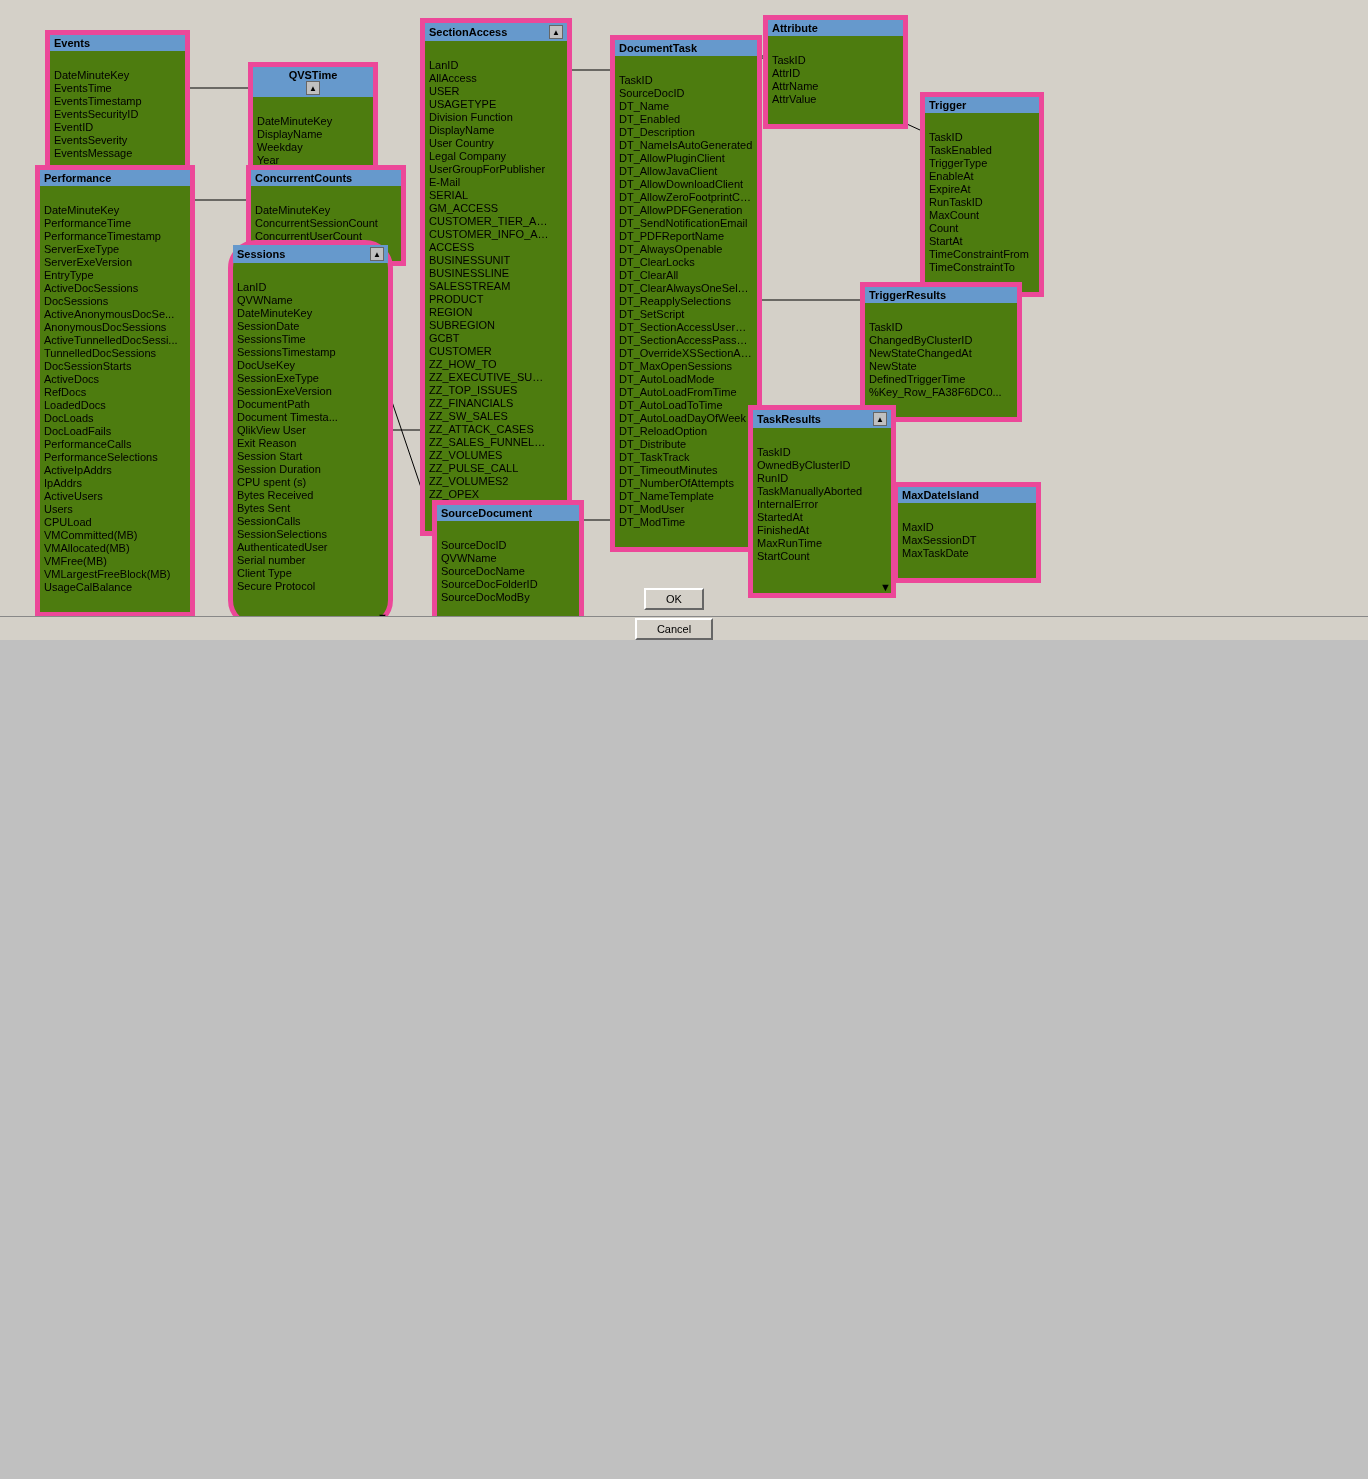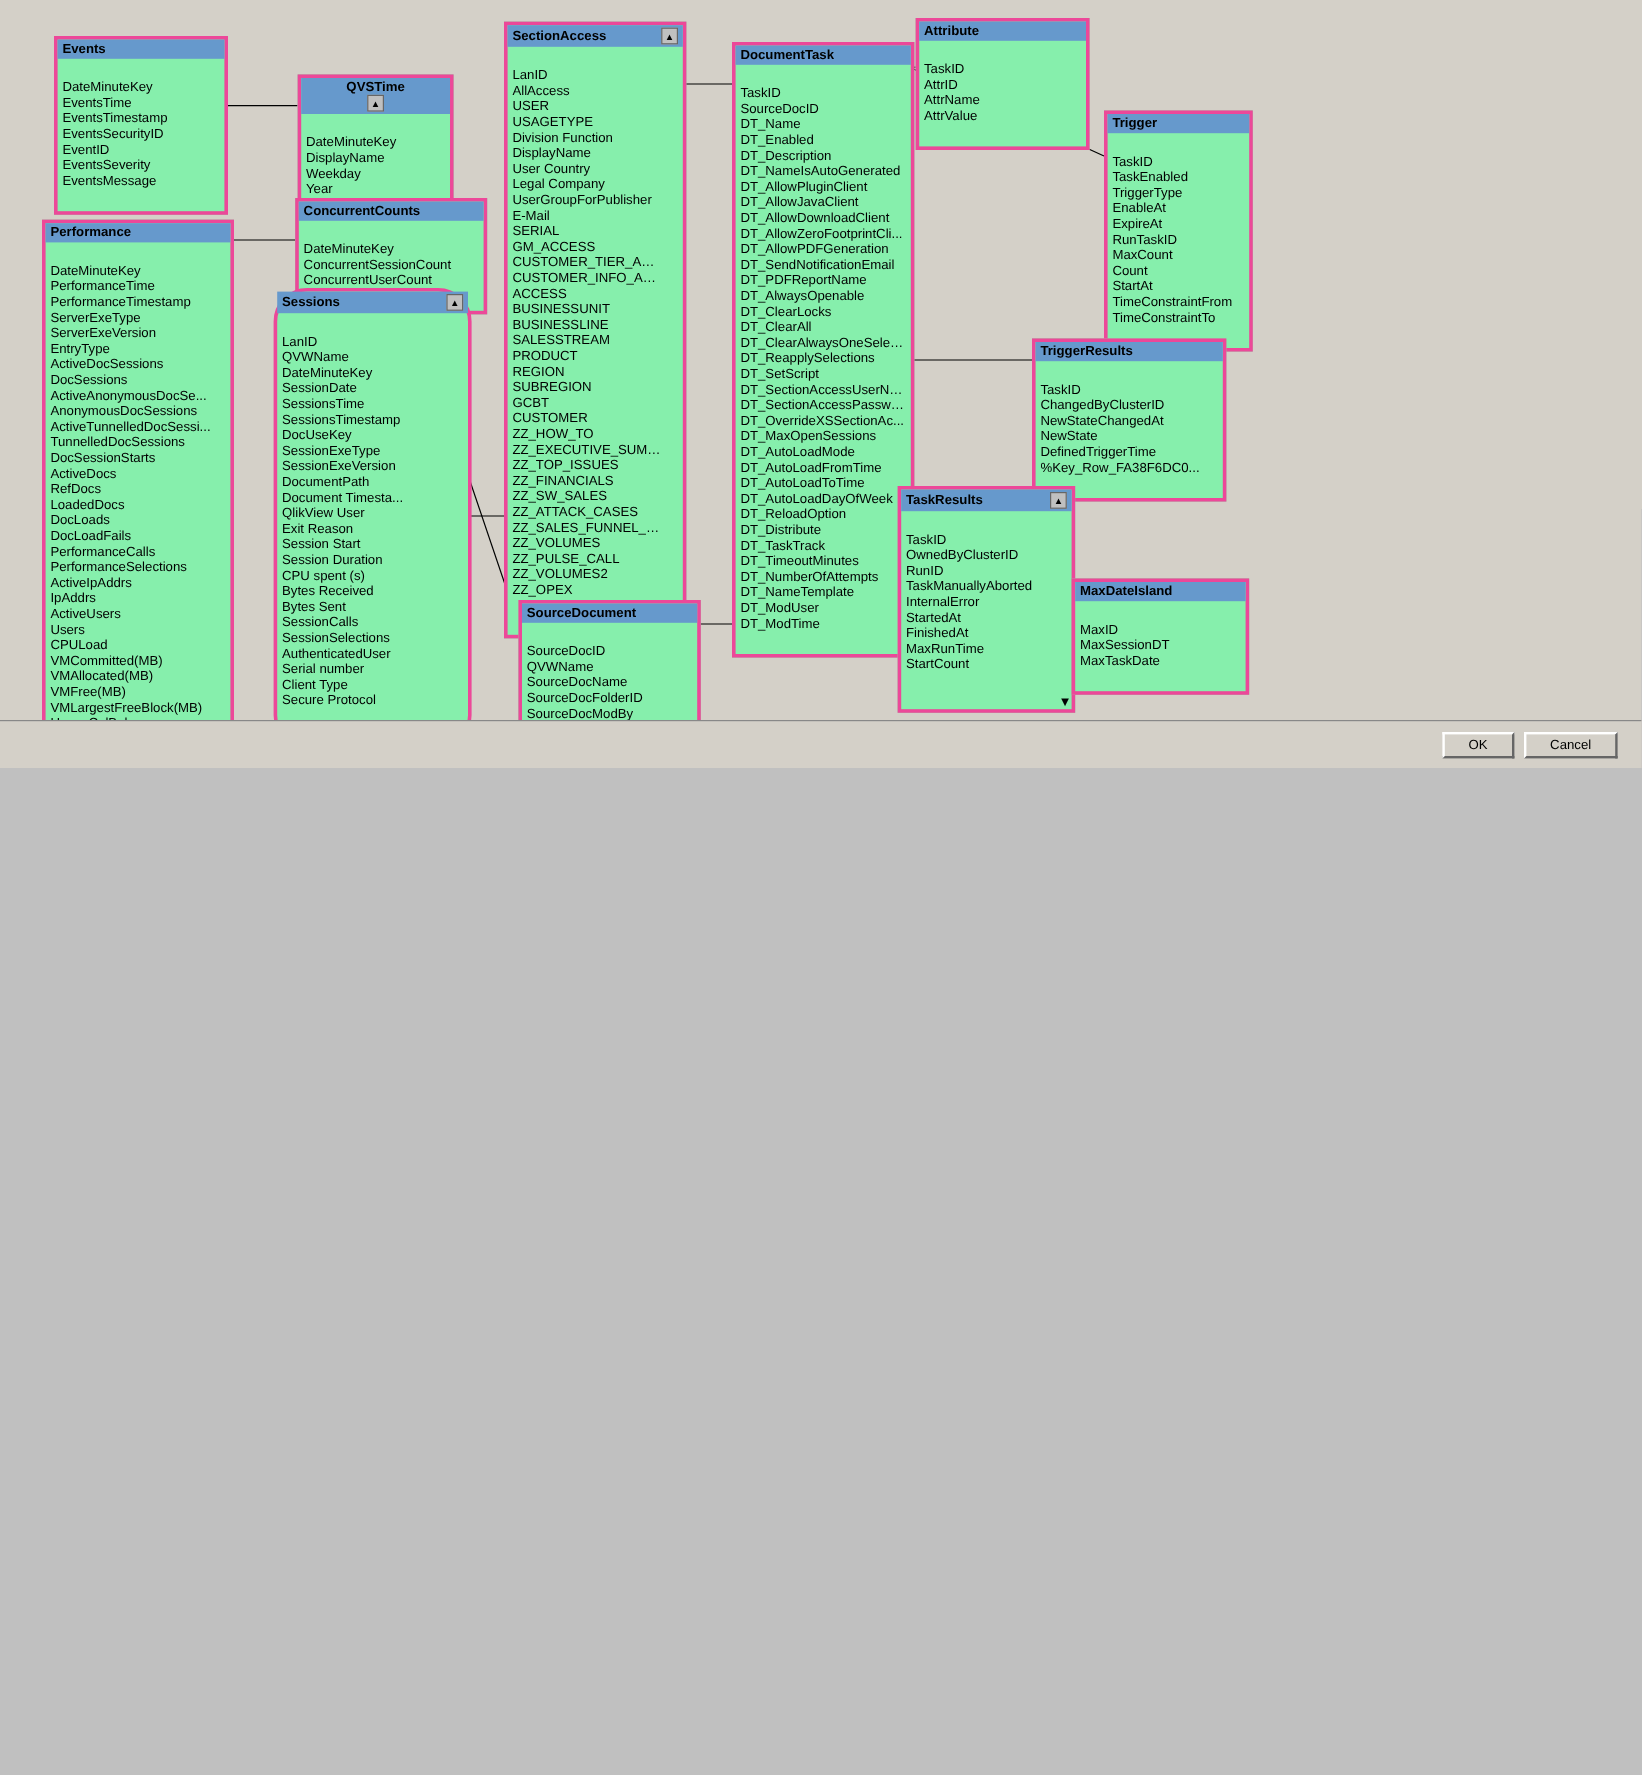--- a/index.html
+++ b/index.html
@@ -13,22 +13,22 @@
       overflow: hidden;
     }
     .canvas {
       position: relative;
       width: 1368px;
       height: 640px;
       background: #d4d0c8;
     }
     .table-box {
       position: absolute;
-      background: #86efac;
-      border: 3px solid #ec4899;
+      background: #4d7c0f;
+      border: 5px solid #ec4899;
       min-width: 120px;
     }
     .table-header {
       background: #6699cc;
       color: #000;
       font-weight: bold;
       padding: 2px 4px;
       font-size: 11px;
       display: flex;
       align-items: center;
@@ -57,28 +57,29 @@
       overflow: hidden;
       text-overflow: ellipsis;
       font-size: 11px;
       color: #000;
     }
     .bottom-bar {
       position: absolute;
       bottom: 0;
       left: 0;
       right: 0;
-      height: 40px;
+      height: 24px;
       background: #d4d0c8;
       display: flex;
       align-items: center;
       justify-content: flex-end;
       padding-right: 20px;
       gap: 8px;
       border-top: 1px solid #888;
+      flex-direction: column;
     }
     .btn {
       padding: 3px 20px;
       background: #d4d0c8;
       border: 2px solid;
       border-color: #fff #666 #666 #fff;
       font-size: 11px;
       cursor: pointer;
       min-width: 60px;
       text-align: center;
@@ -133,21 +134,21 @@
       <div class="table-row">DateMinuteKey</div>
       <div class="table-row">EventsTime</div>
       <div class="table-row">EventsTimestamp</div>
       <div class="table-row">EventsSecurityID</div>
       <div class="table-row">EventID</div>
       <div class="table-row">EventsSeverity</div>
       <div class="table-row">EventsMessage</div>
     </div>
   </div>
 
-  <div class="table-box" style="left:35px;top:165px;width:160px;margin-top:18px;">
+  <div class="table-box" style="left:35px;top:165px;width:160px;">
     <div class="table-header">
       <span>Performance</span>
     </div>
     <div class="table-body">
       <div class="table-row">DateMinuteKey</div>
       <div class="table-row">PerformanceTime</div>
       <div class="table-row">PerformanceTimestamp</div>
       <div class="table-row">ServerExeType</div>
       <div class="table-row">ServerExeVersion</div>
       <div class="table-row">EntryType</div>

